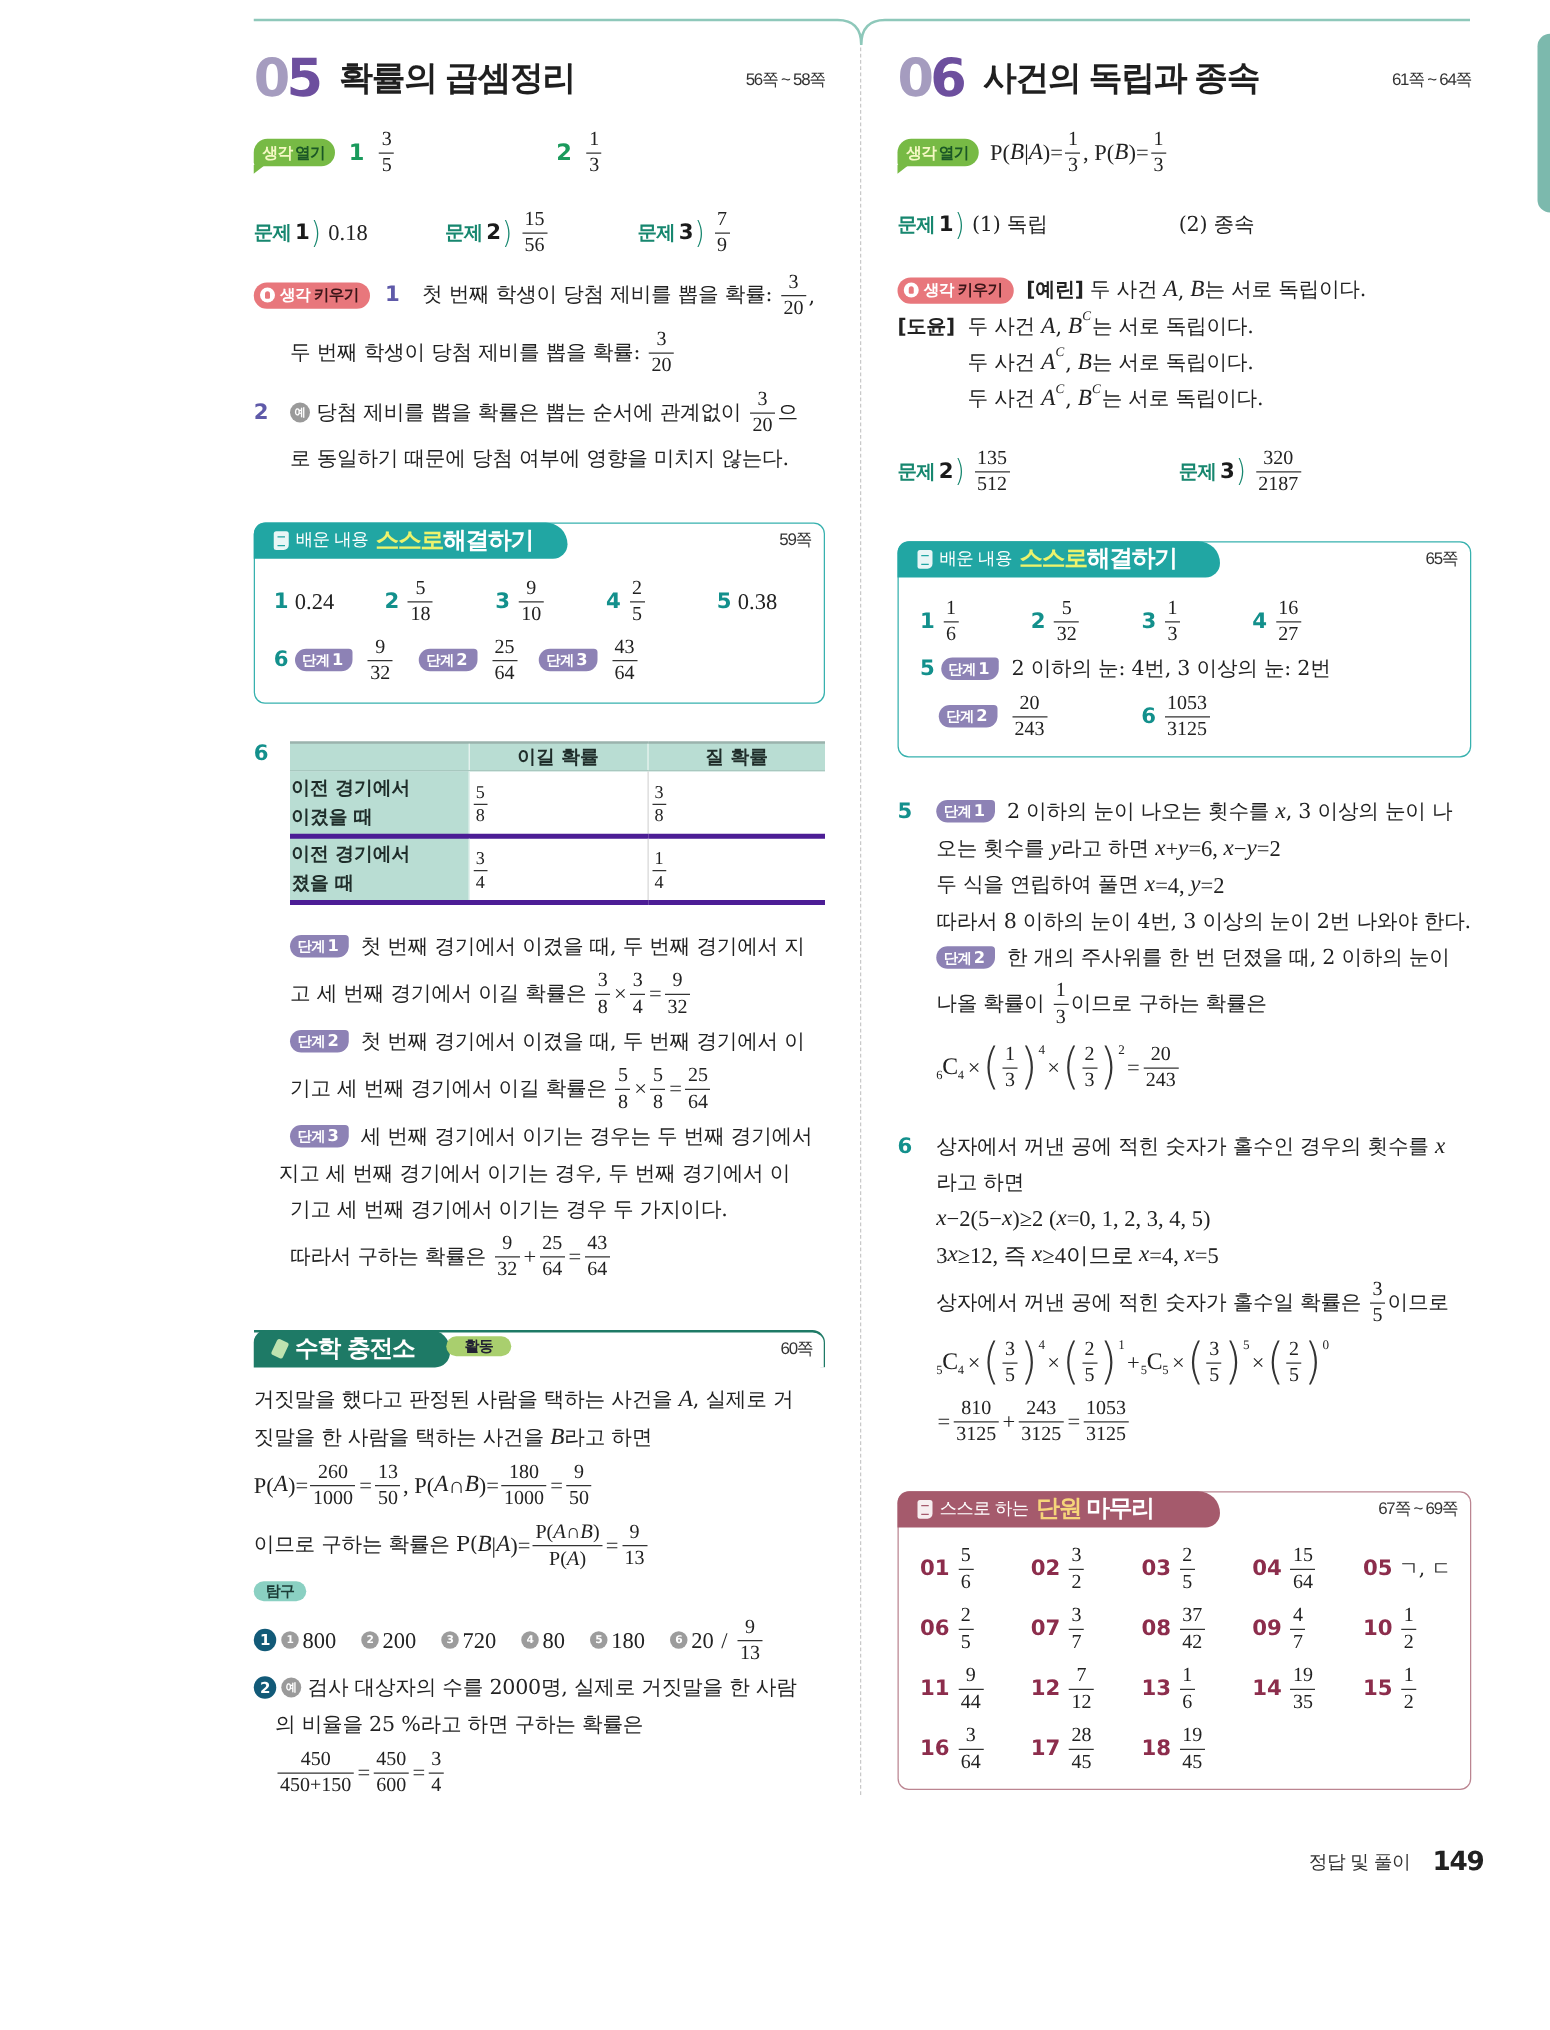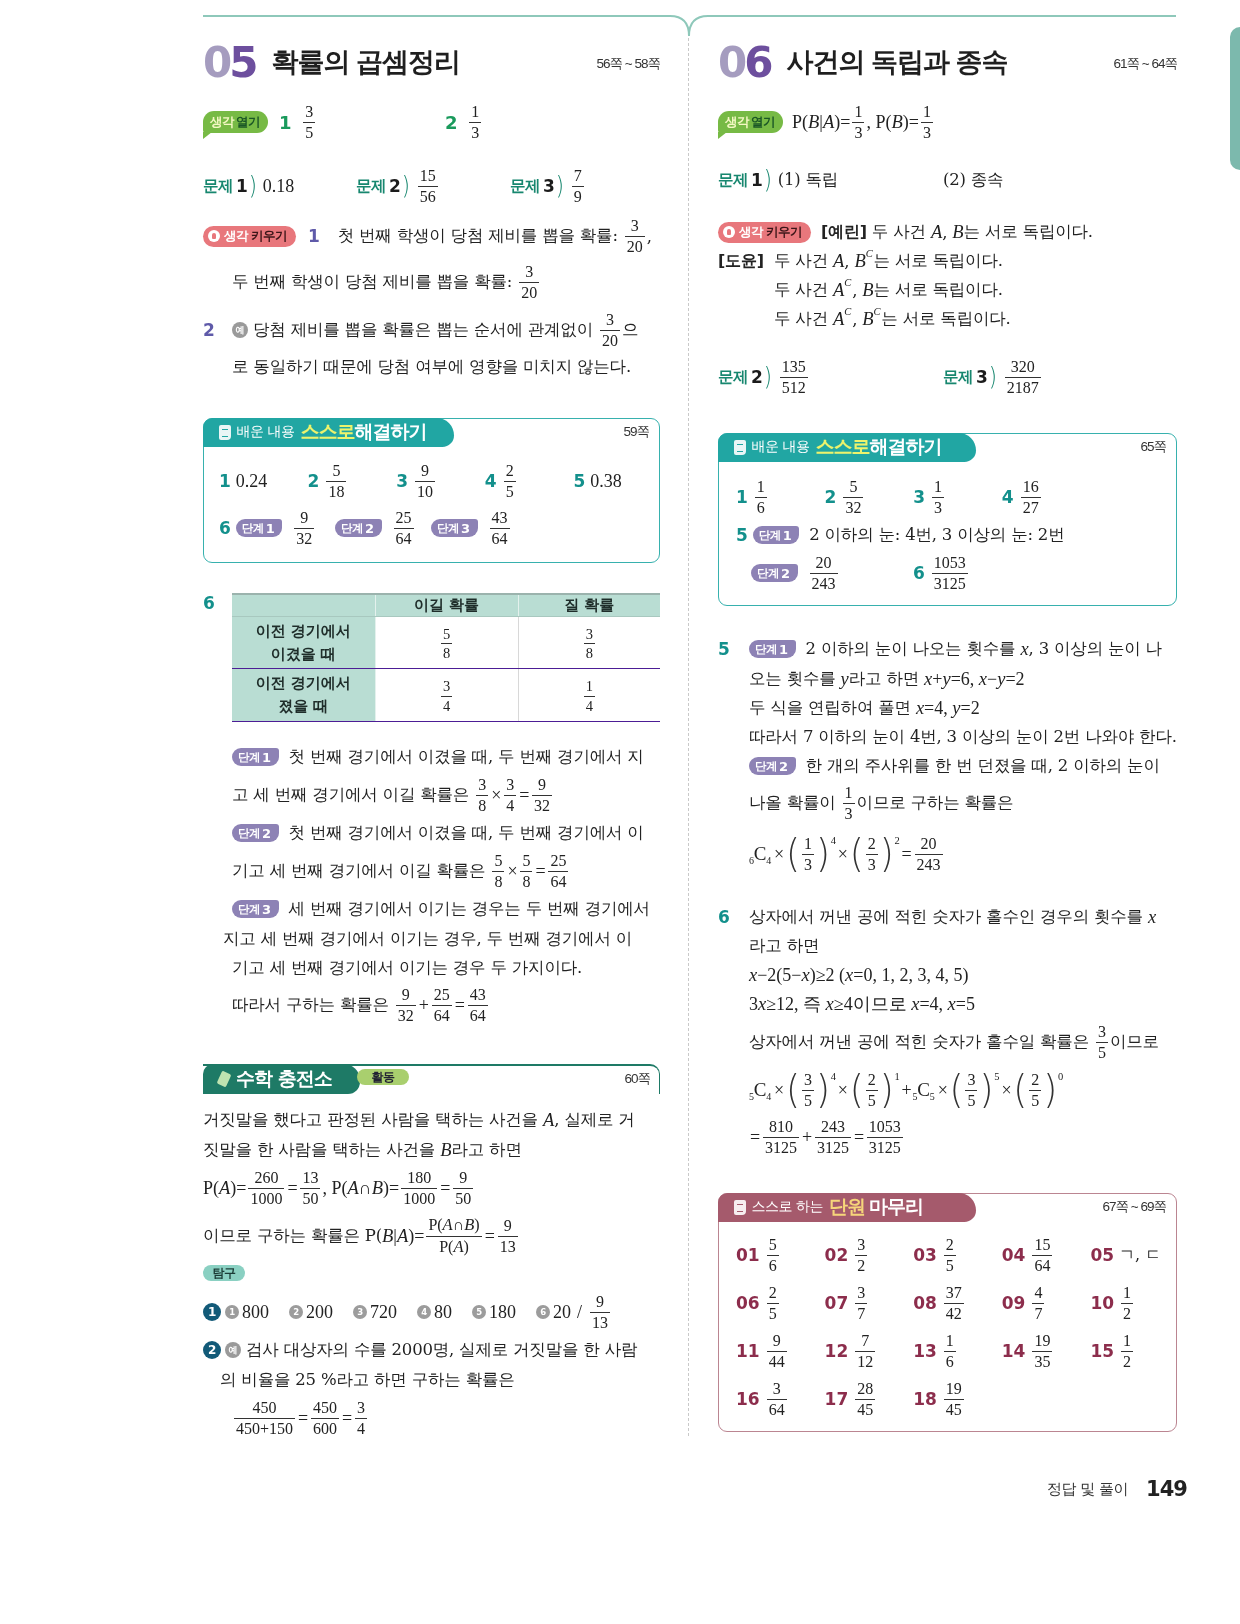--- a/index.html
+++ b/index.html
@@ -70,21 +70,21 @@
 .h-sm{color:#fff;font-size:14px;letter-spacing:-0.5px;margin-right:6px}
 .h-yl{color:#edf36c;font-size:19px;font-weight:bold;letter-spacing:-1px}
 .h-gd{color:#f6d57a;font-size:19px;font-weight:bold;letter-spacing:-1px;margin-right:4px}
 .h-wh{color:#fff;font-size:19px;font-weight:bold;letter-spacing:-1px}
 .bpages{position:absolute;right:10px;top:4px;font-family:"Liberation Sans",sans-serif;font-size:13.5px;letter-spacing:-1px;color:#333}
 .grid5{position:absolute;display:grid;grid-template-columns:repeat(5,88.6px);grid-auto-rows:48px}
 .cell{display:flex;align-items:center;height:40px;white-space:pre}
 
 .tbl{position:absolute;left:232px;top:593px;width:428px;border-collapse:collapse;font-family:"DejaVu Sans",sans-serif;table-layout:fixed}
 .tbl th{background:#b9ddd3;height:18px;font-size:15px;font-weight:bold;color:#1f2d2a;border-top:2px solid #9bb3ad;border-bottom:1px solid #a8c8bf;border-right:1px solid #e4f1ed}
-.tbl td{text-align:center;border-bottom:1px solid #4c1d95}
+.tbl td{border-bottom:4px solid #4c1d95}
 .tbl td.lab{background:#b9ddd3;font-size:15px;font-weight:bold;line-height:23px;color:#1f2d2a;border-right:1px solid #e4f1ed}
 .tbl td.val{border-right:1px solid #d8d8d8}
 .tbl td.val:last-child{border-right:none}
 .tbl td .fr{font-size:14.5px}
 
 .charge-frame{position:absolute;border-top:2px solid #1e7a66;border-right:1.5px solid #1e7a66;border-top-right-radius:10px}
 .charge-tab{position:absolute;height:30px;width:157px;background:#1e7a66;border-radius:10px 16px 12px 0;display:flex;align-items:center;padding-left:16px;font-family:"DejaVu Sans",sans-serif;font-weight:bold;font-size:19px;color:#fff;letter-spacing:-1px;white-space:pre}
 .pencil{display:inline-flex;width:10px;height:14px;background:#bfe3b0;transform:rotate(25deg);border-radius:2px;margin-right:7px}
 .pill{position:absolute;height:16px;display:flex;align-items:center;justify-content:center;border-radius:10px;font-family:"DejaVu Sans",sans-serif;font-weight:bold;font-size:12px;letter-spacing:-0.5px}
 .pill-act{background:#a9cf6e;color:#223;width:52px}
@@ -312,21 +312,21 @@
   <span class="blank" style="margin-right:6px"><span class="gc">6</span><span class="mt">20</span></span>
   <span class="mt" style="margin-right:6px">/</span>
   <span class="fr"><span class="n">9</span><span class="d">13</span></span>
 </div>
 <div class="ln" style="left:203px;top:1330px">
   <span class="cnum">2</span>
   <span class="exc">예</span>
   <span>검사 대상자의 수를 2000명, 실제로 거짓말을 한 사람</span>
 </div>
 <div class="ln" style="left:220px;top:1360px"><span>의 비율을 25 %라고 하면 구하는 확률은</span></div>
-<div class="ln" style="left:232px;top:1398px">
+<div class="ln" style="left:220px;top:1398px">
   <span class="fr"><span class="n">450</span><span class="d">450+150</span></span>
   <span class="op">=</span>
   <span class="fr"><span class="n">450</span><span class="d">600</span></span>
   <span class="op">=</span>
   <span class="fr"><span class="n">3</span><span class="d">4</span></span>
 </div>
 
 <div class="ln" style="left:718px;top:42px">
   <span class="secnum"><span class="na">0</span><span class="nb">6</span></span>
   <span class="sectitle">사건의 독립과 종속</span>
@@ -405,21 +405,21 @@
   <span class="tno" style="width:31px;margin-right:0">5</span>
   <span class="stage"><span>단계</span><span class="sn">1</span></span>
   <span>2 이하의 눈이 나오는 횟수를 </span><span class="v">x</span><span>, 3 이상의 눈이 나</span>
 </div>
 <div class="ln" style="left:749px;top:659px">
   <span>오는 횟수를 </span><span class="v">y</span><span>라고 하면 </span><span class="v">x</span><span class="mt">+</span><span class="v">y</span><span class="mt">=6, </span><span class="v">x</span><span class="mt">−</span><span class="v">y</span><span class="mt">=2</span>
 </div>
 <div class="ln" style="left:749px;top:688px">
   <span>두 식을 연립하여 풀면 </span><span class="v">x</span><span class="mt">=4, </span><span class="v">y</span><span class="mt">=2</span>
 </div>
-<div class="ln" style="left:749px;top:717px"><span>따라서 7 이하의 눈이 4번, 3 이상의 눈이 2번 나와야 한다.</span></div>
+<div class="ln" style="left:749px;top:717px"><span>따라서 8 이하의 눈이 4번, 3 이상의 눈이 2번 나와야 한다.</span></div>
 <div class="ln" style="left:749px;top:746px">
   <span class="stage"><span>단계</span><span class="sn">2</span></span>
   <span>한 개의 주사위를 한 번 던졌을 때, 2 이하의 눈이</span>
 </div>
 <div class="ln" style="left:749px;top:783px">
   <span>나올 확률이 </span>
   <span class="fr"><span class="n">1</span><span class="d">3</span></span>
   <span>이므로 구하는 확률은</span>
 </div>
 <div class="ln" style="left:749px;top:834px">

